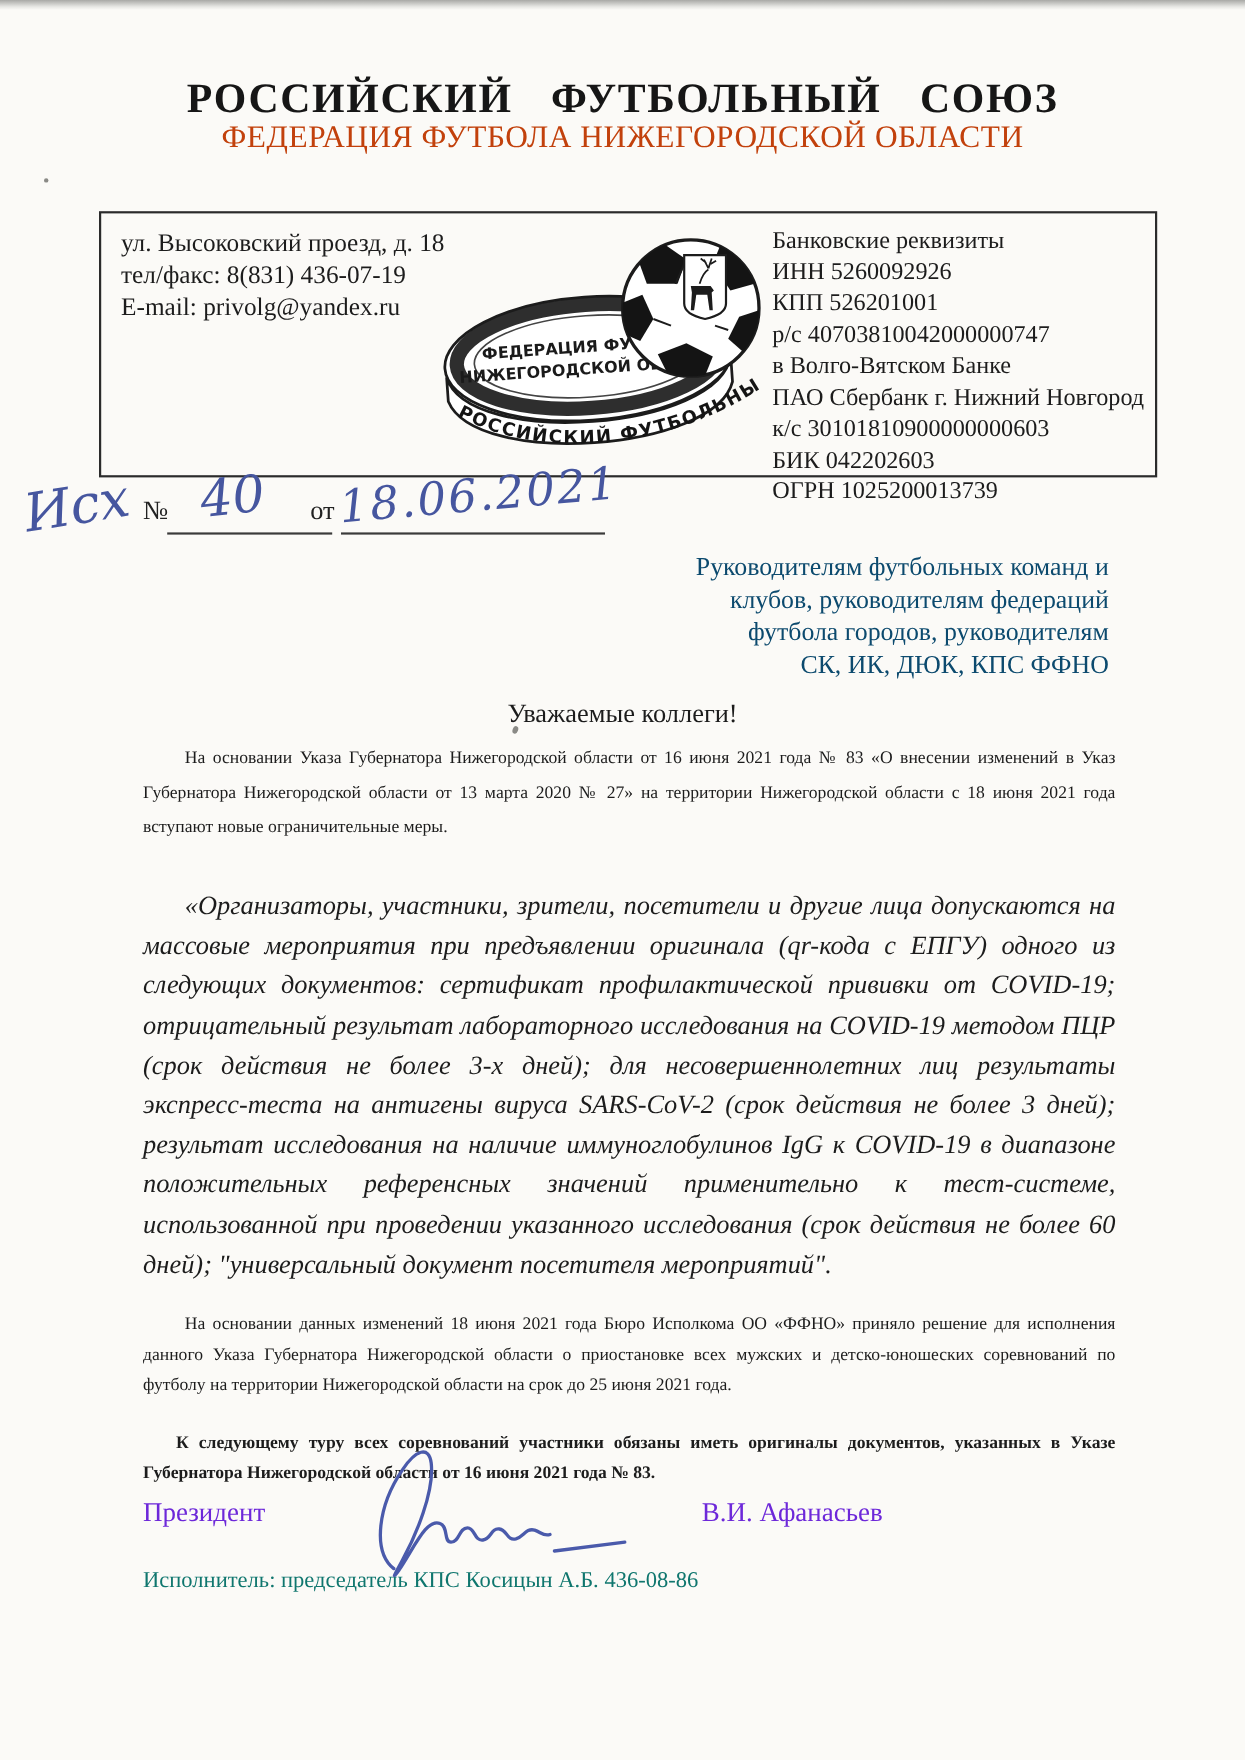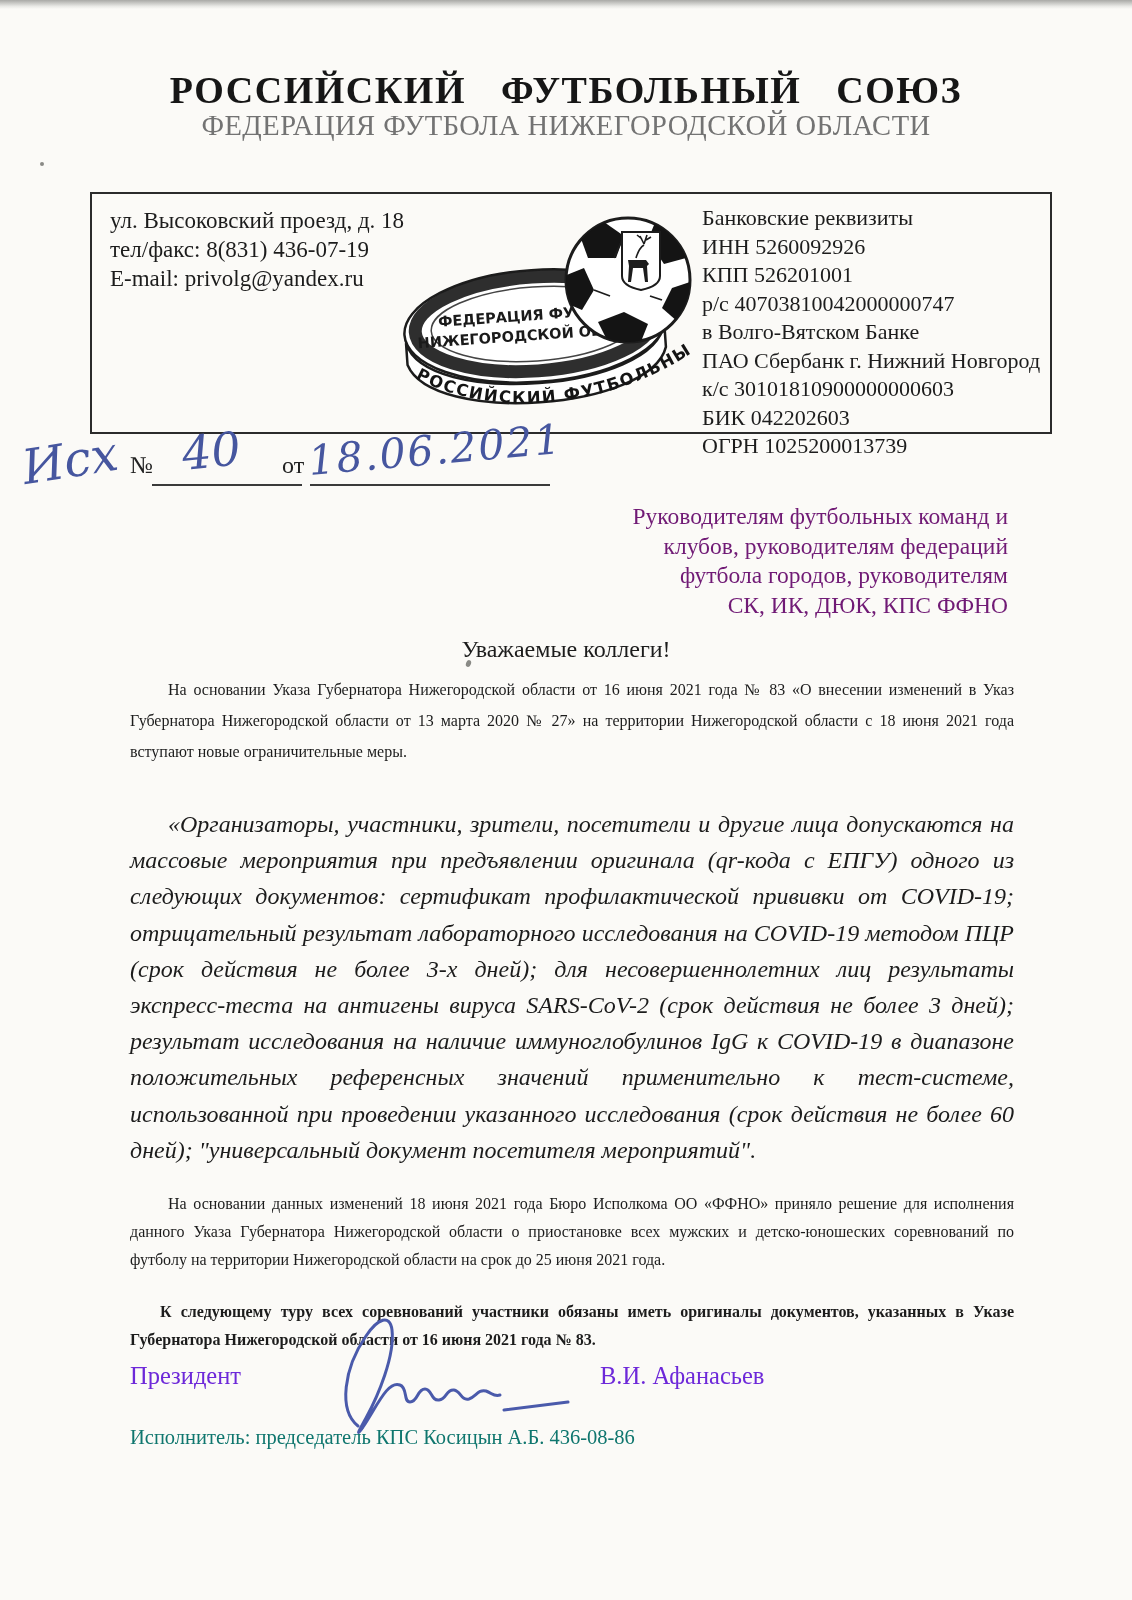--- a/index.html
+++ b/index.html
@@ -18,21 +18,21 @@
   .speck{position:absolute;background:#8a8a86;border-radius:50%;}
 
   .title1{
     position:absolute;top:68px;left:0;width:100%;
     text-align:center;font-size:38px;font-weight:700;
     letter-spacing:1.5px;word-spacing:24px;color:#161616;
   }
   .title2{
     position:absolute;top:110px;left:0;width:100%;
     text-align:center;font-size:28.5px;font-weight:400;
-    letter-spacing:.5px;color:#737373;
+    letter-spacing:.5px;color:#c2410c;
   }
 
   .lh-box{
     position:absolute;left:90px;top:192px;width:958px;height:238px;
     border:2px solid #2b2b2b;background:transparent;
   }
   .contact{
     position:absolute;left:18px;top:12px;
     font-size:23px;line-height:29px;color:#1c1c1c;
   }
@@ -51,39 +51,39 @@
   .ref-label{position:absolute;top:28px;font-size:24px;color:#222;}
   .ref-no{left:130px;}
   .ref-ot{left:282px;}
   .u1{position:absolute;left:152px;top:60px;width:150px;border-bottom:2px solid #3a3a3a;}
   .u2{position:absolute;left:310px;top:60px;width:240px;border-bottom:2px solid #3a3a3a;}
   .ref-num{position:absolute;left:182px;top:0px;font-size:46px;transform:rotate(-6deg);}
   .ref-date{position:absolute;left:308px;top:2px;font-size:41px;letter-spacing:2px;transform:rotate(-5deg);white-space:nowrap;}
 
   .recipient{
     position:absolute;right:124px;top:502px;width:480px;
-    text-align:right;font-size:23.5px;line-height:29.5px;color:#701a75;
+    text-align:right;font-size:23.5px;line-height:29.5px;color:#0c4a6e;
   }
   .salutation{
     position:absolute;top:636px;left:0;width:1132px;
     text-align:center;font-size:24px;color:#1c1c1c;
   }
 
   .para{
     position:absolute;left:130px;width:884px;
     font-size:16px;text-align:justify;color:#1c1c1c;margin:0;
   }
   .p1{top:674px;line-height:31px;text-indent:38px;}
   .p2{top:806px;line-height:36.2px;font-size:24px;text-indent:38px;font-style:italic;}
   .p3{top:1190px;line-height:27.8px;text-indent:38px;}
   .p4{top:1298px;line-height:27.8px;text-indent:30px;font-weight:bold;}
 
   .sign-row{position:absolute;left:0;top:1362px;width:936px;height:40px;font-size:24.5px;color:#6d28d9;padding-left:48px;}
   .sign-role{position:absolute;left:130px;top:0;}
-  .sign-name{position:absolute;left:600px;top:0;text-align:center;}
+  .sign-name{position:absolute;left:638px;top:0;text-align:center;}
   .signature-svg{position:absolute;left:328px;top:1298px;z-index:5;}
 
   .footer{
     position:absolute;left:130px;top:1426px;
     font-size:20.5px;color:#0f766e;
   }
 </style>
 </head>
 <body>
 

